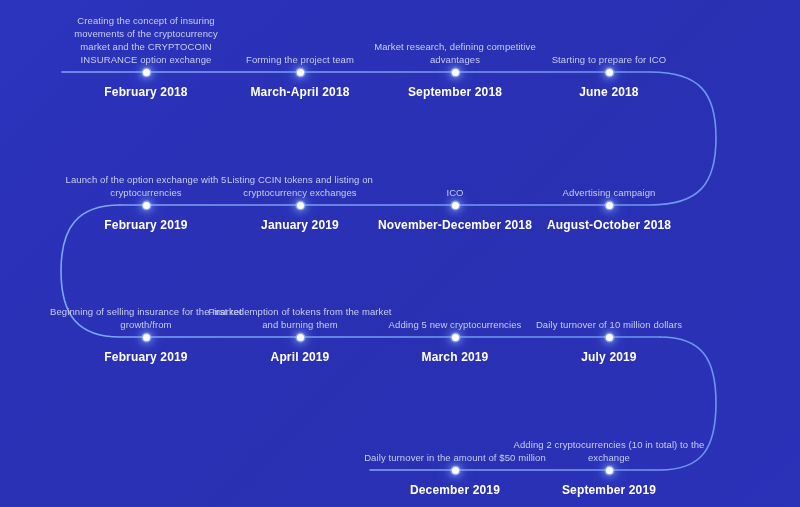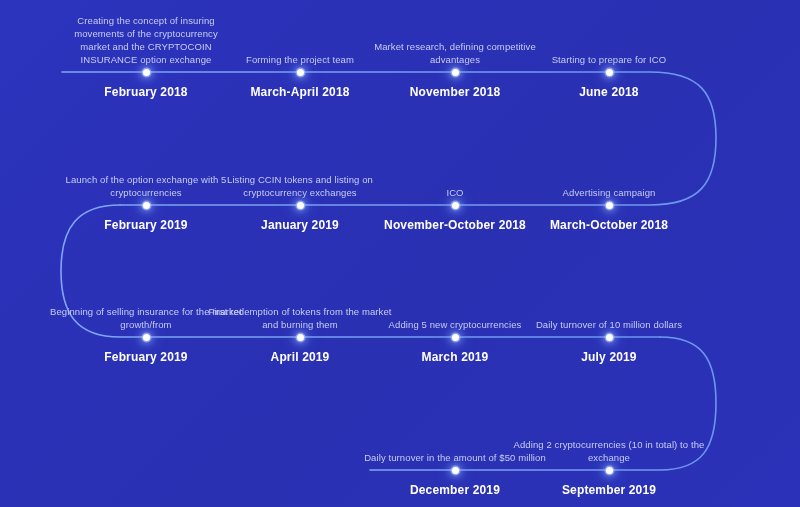--- a/index.html
+++ b/index.html
@@ -122,21 +122,21 @@
     </div>
     <div class="ms-dot"></div>
     <div class="ms-date">March-April 2018</div>
   </div>
 
   <div class="milestone w-wide" style="left:455px; top:72px;">
     <div class="ms-descwrap">
       <div class="ms-desc">Market research, defining competitive advantages</div>
     </div>
     <div class="ms-dot"></div>
-    <div class="ms-date">November 2018</div>
+    <div class="ms-date">September 2018</div>
   </div>
 
   <div class="milestone w-wide" style="left:609px; top:72px;">
     <div class="ms-descwrap">
       <div class="ms-desc">Starting to prepare for ICO</div>
     </div>
     <div class="ms-dot"></div>
     <div class="ms-date">June 2018</div>
   </div>
 
@@ -154,29 +154,29 @@
     </div>
     <div class="ms-dot"></div>
     <div class="ms-date">January 2019</div>
   </div>
 
   <div class="milestone w-wide" style="left:455px; top:205px;">
     <div class="ms-descwrap">
       <div class="ms-desc">ICO</div>
     </div>
     <div class="ms-dot"></div>
-    <div class="ms-date">November-October 2018</div>
+    <div class="ms-date">November-December 2018</div>
   </div>
 
   <div class="milestone w-wide" style="left:609px; top:205px;">
     <div class="ms-descwrap">
       <div class="ms-desc">Advertising campaign</div>
     </div>
     <div class="ms-dot"></div>
-    <div class="ms-date">March-October 2018</div>
+    <div class="ms-date">August-October 2018</div>
   </div>
 
   <div class="milestone w-wide" style="left:146px; top:337px;">
     <div class="ms-descwrap">
       <div class="ms-desc">Beginning of selling insurance for the market growth/from</div>
     </div>
     <div class="ms-dot"></div>
     <div class="ms-date">February 2019</div>
   </div>
 

